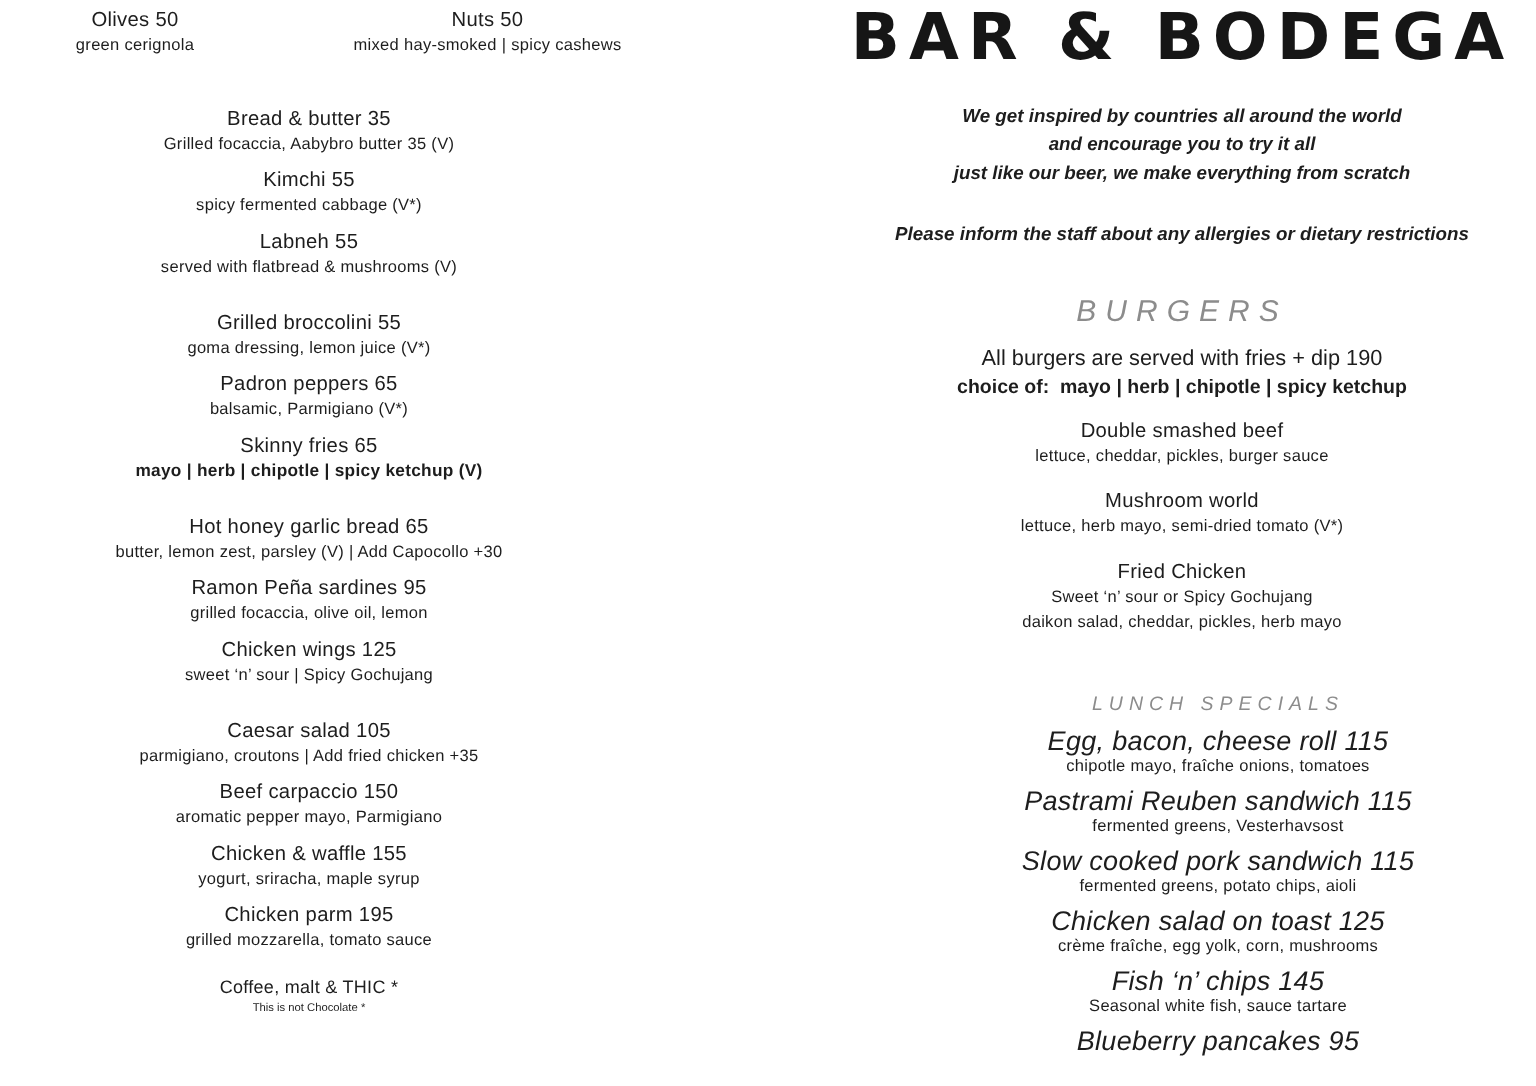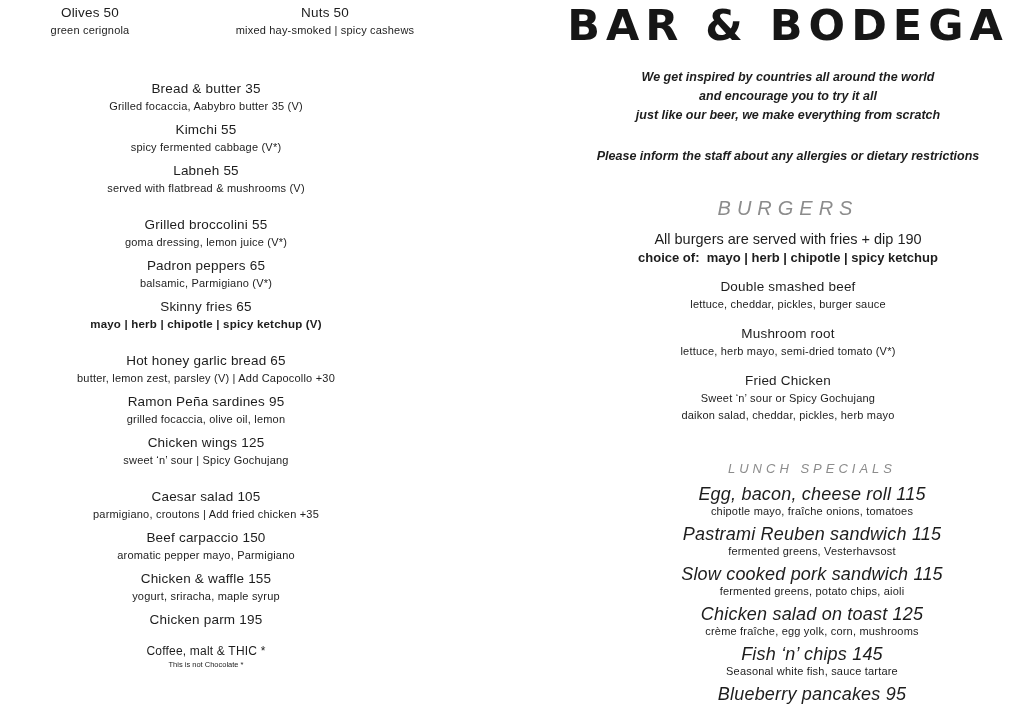--- a/index.html
+++ b/index.html
@@ -6,21 +6,21 @@
   body{
     width:1024px;height:724px;background:#ffffff;color:#1d1d1d;
     font-family:"Liberation Sans","DejaVu Sans",sans-serif;
     position:relative;overflow:hidden;
   }
   .abs{position:absolute;}
   
   .snack{position:absolute;text-align:center;}
   .snack-olives{left:10px;top:4px;width:160px;}
   .snack-nuts{left:190px;top:4px;width:270px;}
-  .left-list{left:0;top:80px;width:412px;text-align:center;}
+  .left-list{left:0;top:70px;width:412px;text-align:center;}
   .item{margin-bottom:6px;}
   .item.gap{margin-top:19px;}
   .item.gap-sm{margin-top:14px;}
   .name{font-size:13.5px;line-height:18px;letter-spacing:.2px;}
   .desc{font-size:11px;line-height:17px;letter-spacing:.2px;}
   .desc-bold{font-weight:700;font-size:11.5px;text-align:center;}
   .desc-lg{font-size:12px;}
   .fine{font-size:7.5px;line-height:10px;}
   
   .right-title{
@@ -104,20 +104,21 @@
     <div class="item">
       <div class="name">Beef carpaccio 150</div>
       <div class="desc">aromatic pepper mayo, Parmigiano</div>
     </div>
     <div class="item">
       <div class="name">Chicken &amp; waffle 155</div>
       <div class="desc">yogurt, sriracha, maple syrup</div>
     </div>
     <div class="item">
       <div class="name">Chicken parm 195</div>
+      <div class="desc">grilled mozzarella, tomato sauce</div>
     </div>
     <div class="item gap-sm">
       <div class="desc desc-lg">Coffee, malt &amp; THIC *</div>
       <div class="fine">This is not Chocolate *</div>
     </div>
   </div>
 
   <h1 class="abs right-title" style="margin:0;">BAR &amp; BODEGA</h1>
 
   <div class="abs intro">
@@ -131,21 +132,21 @@
   <div class="abs burgers">
     <div class="section-heading burgers-heading">BURGERS</div>
     <div class="burgers-subtitle">All burgers are served with fries + dip 190</div>
     <div class="burgers-choice">choice of:&nbsp; mayo | herb | chipotle | spicy ketchup</div>
     <div class="burgers-items">
       <div class="item">
         <div class="name">Double smashed beef</div>
         <div class="desc">lettuce, cheddar, pickles, burger sauce</div>
       </div>
       <div class="item">
-        <div class="name">Mushroom root</div>
+        <div class="name">Mushroom world</div>
         <div class="desc">lettuce, herb mayo, semi-dried tomato (V*)</div>
       </div>
       <div class="item">
         <div class="name">Fried Chicken</div>
         <div class="desc">Sweet ‘n’ sour or Spicy Gochujang</div>
         <div class="desc">daikon salad, cheddar, pickles, herb mayo</div>
       </div>
     </div>
   </div>
 

